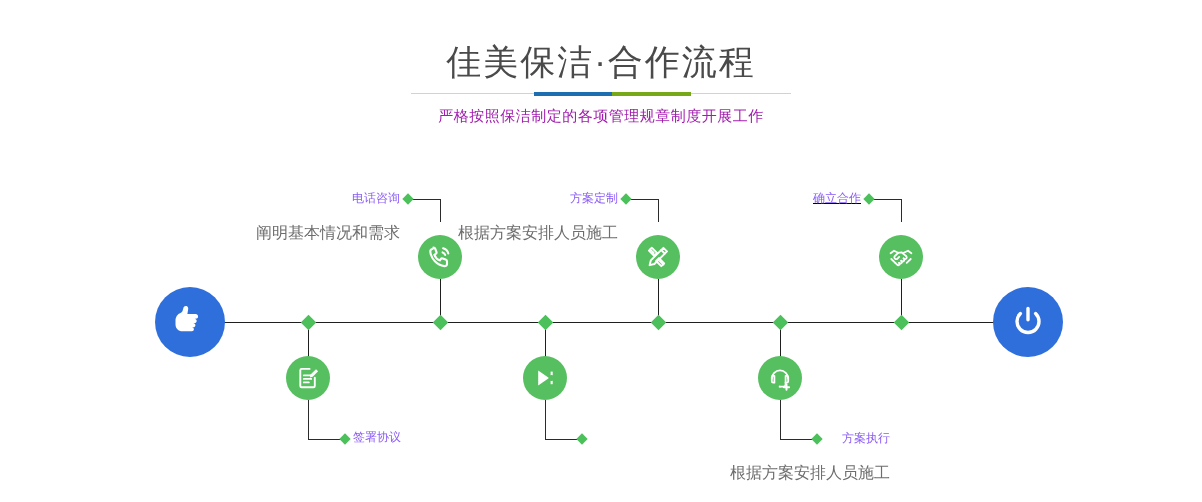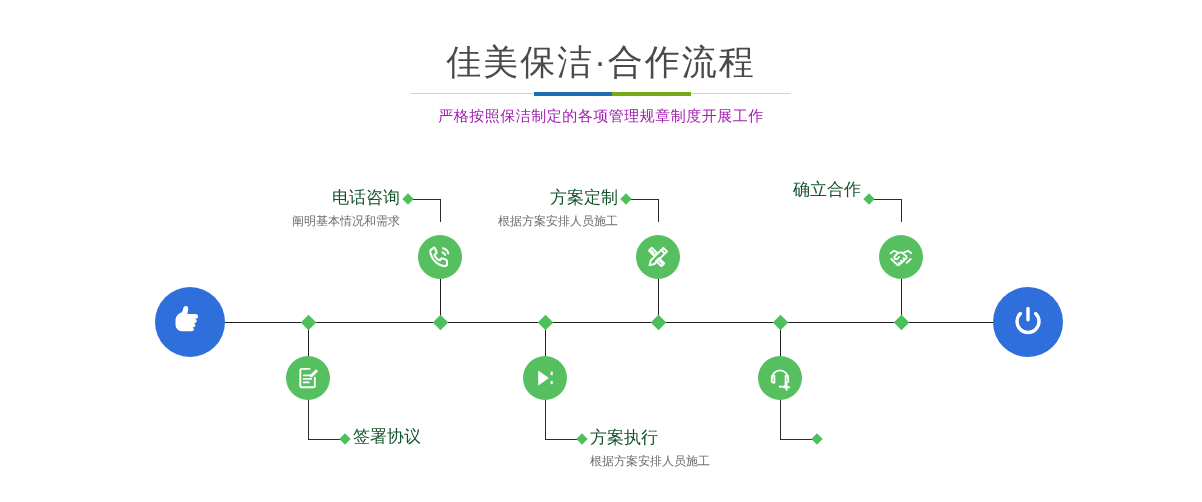--- a/index.html
+++ b/index.html
@@ -68,24 +68,24 @@
   .cn-v{position:absolute;width:1px;background:#2b2b2b;}
   .cn-h{position:absolute;height:1px;background:#2b2b2b;}
   .cn-dot{
     position:absolute;width:8px;height:8px;background:#4cc05a;
     transform:rotate(45deg);
   }
 
   
   .lbl{position:absolute;}
   .lbl .t{
-    font-size:17px;line-height:20px;color:#14532d;white-space:nowrap;
+    font-size:12px;line-height:20px;color:#8b5cf6;white-space:nowrap;
   }
   .lbl .s{
-    font-size:12px;line-height:18px;color:#6d6d6d;white-space:nowrap;margin-top:4px;
+    font-size:16px;line-height:18px;color:#6d6d6d;white-space:nowrap;margin-top:16px;
   }
   .lbl.up{text-align:right;}
   .lbl.up .t{text-align:right;}
   .lbl.up .s{text-align:right;}
   .lbl.dn{text-align:left;}
 </style>
 </head>
 <body>
 
 <div id="stage">
@@ -188,21 +188,21 @@
         <path d="M8.2 7.4 19 14.9 8.2 22.4z"></path>
         <path d="M20.6 8.6h2.1v12.6h-2.1z"></path>
         <circle cx="21.6" cy="15" r="2.9" fill="#56bf5f"></circle>
       </g>
     </svg>
   </div>
   <div class="dia" style="left:540px;top:317px;"></div>
   <div class="cn-v" style="left:545px;top:400px;height:39px;"></div>
   <div class="cn-h" style="left:545px;top:439px;width:36px;"></div>
   <div class="cn-dot" style="left:578px;top:435px;"></div>
-  <div class="lbl dn" style="left:590px;top:428px;width:300px;">
+  <div class="lbl dn" style="left:590px;top:428px;width:300px;text-align:right;">
     <div class="t">方案执行</div>
     <div class="s">根据方案安排人员施工</div>
   </div>
 
   <div class="stem" style="left:901px;top:279px;height:43px;"></div>
   <div class="node" style="left:879px;top:235px;">
     <svg width="30" height="30" viewBox="0 0 30 30">
       <g fill="none" stroke="#ffffff" stroke-width="1.8" stroke-linecap="round" stroke-linejoin="round">
         <path d="M4.6 11.3 8 8.7l4.2 2.1 3.3-.5 4.4 3.6"></path>
         <path d="M25.4 11.3 22 8.7l-4.3 2.1"></path>
@@ -212,21 +212,21 @@
         <path d="M13.1 20.9c.7.7.7 1.5.1 2-.7.6-1.5.4-2.1-.2l-1.6-1.6"></path>
         <path d="M9.5 21.1 5.3 17M24.7 17l-4 3.9"></path>
         <path d="M12.2 10.8 8.9 14c-.8.8-.8 1.9 0 2.6.8.8 1.9.8 2.6 0l1.7-1.7"></path>
       </g>
     </svg>
   </div>
   <div class="dia" style="left:896px;top:317px;"></div>
   <div class="cn-v" style="left:901px;top:199px;height:23px;"></div>
   <div class="cn-h" style="left:871px;top:199px;width:31px;"></div>
   <div class="cn-dot" style="left:865px;top:195px;"></div>
-  <div class="lbl up" style="left:583px;top:180px;width:278px;">
+  <div class="lbl up" style="left:583px;top:188px;width:278px;text-decoration:underline;">
     <div class="t">确立合作</div>
   </div>
 
   <div class="stem" style="left:780px;top:322px;height:40px;"></div>
   <div class="node" style="left:758px;top:356px;">
     <svg width="30" height="30" viewBox="0 0 30 30">
       <g fill="none" stroke="#ffffff" stroke-width="1.8" stroke-linecap="round" stroke-linejoin="round">
         <path d="M6.8 15.6a8.2 8.2 0 0 1 16.4 0"></path>
         <path d="M6.8 14.2v4.1c0 .8.6 1.4 1.4 1.4h1.2v-6.9H8.2c-.8 0-1.4.6-1.4 1.4z"></path>
         <path d="M23.2 14.2v4.1c0 .8-.6 1.4-1.4 1.4h-1.2v-6.9h1.2c.8 0 1.4.6 1.4 1.4z"></path>

